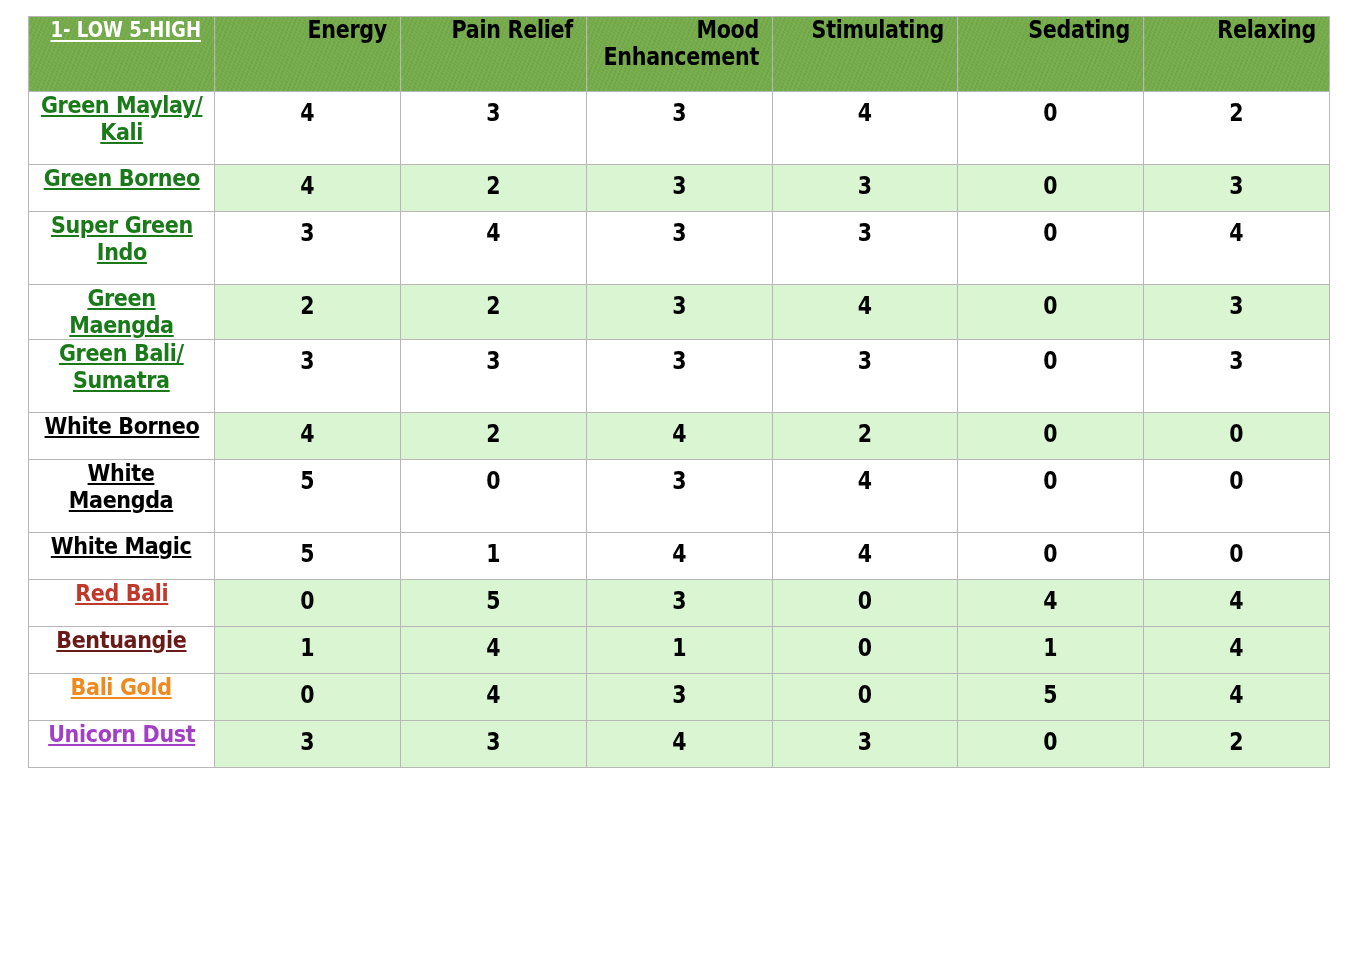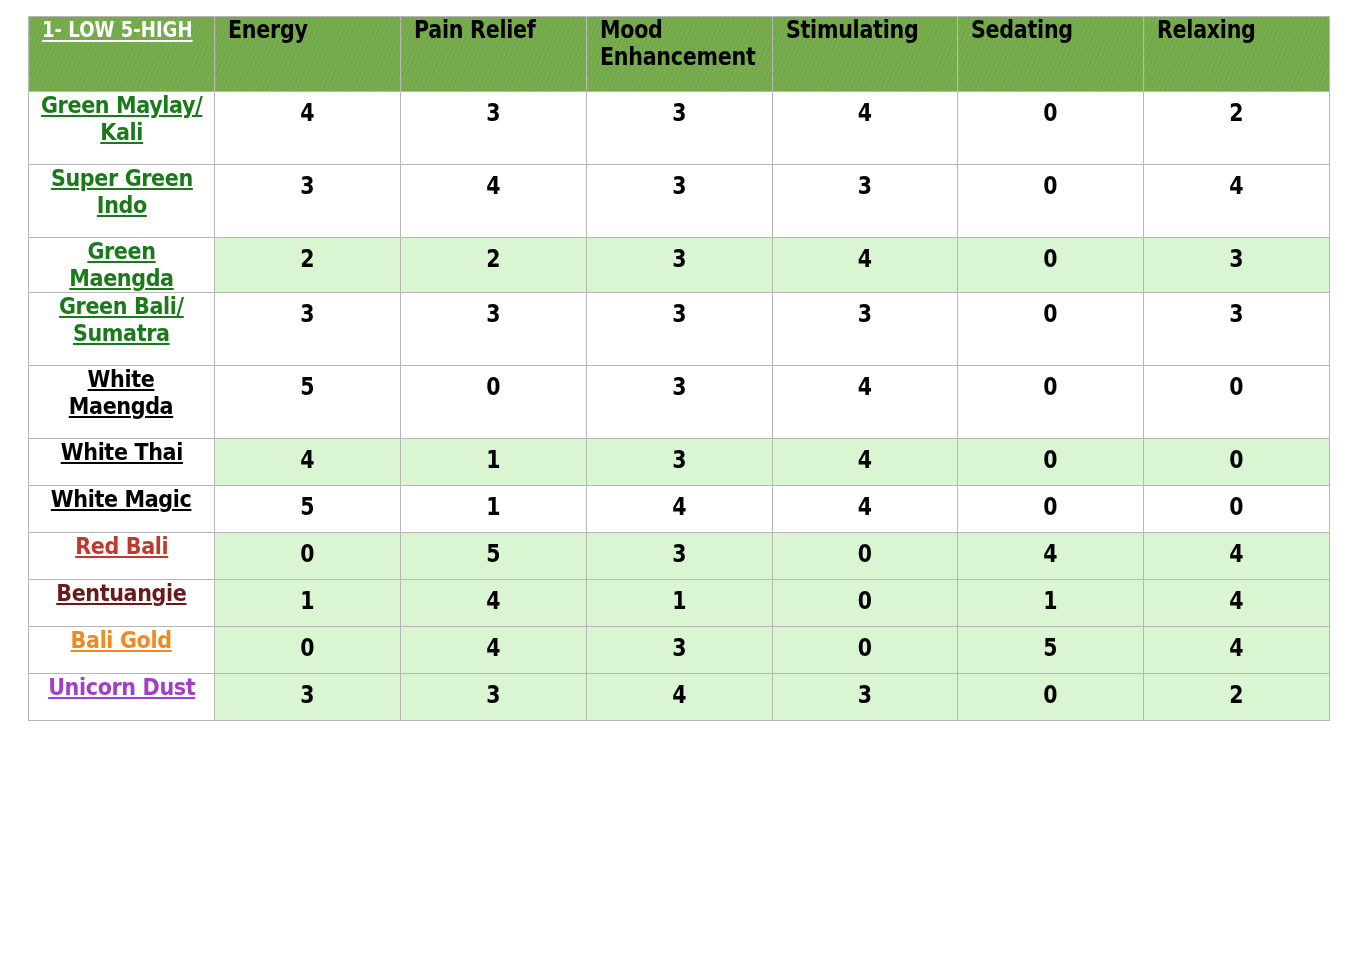--- a/index.html
+++ b/index.html
@@ -43,21 +43,21 @@
   thead th {
     height: 74px;
     background-color: #75b544;
     background-image:
       repeating-linear-gradient(0deg,   rgba(255,255,255,.07) 0 1px, rgba(0,0,0,.05) 1px 2px),
       repeating-linear-gradient(90deg,  rgba(255,255,255,.06) 0 1px, rgba(0,0,0,.06) 1px 2px),
       repeating-linear-gradient(37deg,  rgba(120,180,70,.55) 0 2px, rgba(95,155,55,.45) 2px 3px),
       repeating-linear-gradient(113deg, rgba(140,195,95,.40) 0 2px, rgba(88,145,50,.35) 2px 4px);
     border-color: #9bbd86;
     vertical-align: bottom;
-    text-align: left;
+    text-align: right;
   }
   .hdr-txt {
     display: block;
     font-family: "DejaVu Sans", sans-serif;
     font-weight: 700;
     font-size: 24px;
     line-height: 27px;
     letter-spacing: -0.3px;
     color: #000000;
     padding-bottom: 6px;
@@ -172,20 +172,41 @@
           <td class="val">
             <span class="val-txt">4</span>
           </td>
           <td class="val">
             <span class="val-txt">0</span>
           </td>
           <td class="val">
             <span class="val-txt">2</span>
           </td>
         </tr>
+        <tr class="r-short shaded">
+          <td class="strain"><span class="strain-txt" style="color: rgb(26, 122, 26); text-decoration-color: rgb(26, 122, 26);">Green Borneo</span></td>
+          <td class="val">
+            <span class="val-txt">4</span>
+          </td>
+          <td class="val">
+            <span class="val-txt">2</span>
+          </td>
+          <td class="val">
+            <span class="val-txt">3</span>
+          </td>
+          <td class="val">
+            <span class="val-txt">3</span>
+          </td>
+          <td class="val">
+            <span class="val-txt">0</span>
+          </td>
+          <td class="val">
+            <span class="val-txt">3</span>
+          </td>
+        </tr>
         <tr class="r-tall">
           <td class="strain"><span class="strain-txt" style="color: rgb(26, 122, 26); text-decoration-color: rgb(26, 122, 26);">Super Green
 Indo</span></td>
           <td class="val">
             <span class="val-txt">3</span>
           </td>
           <td class="val">
             <span class="val-txt">4</span>
           </td>
           <td class="val">
@@ -237,20 +258,41 @@
           <td class="val">
             <span class="val-txt">3</span>
           </td>
           <td class="val">
             <span class="val-txt">0</span>
           </td>
           <td class="val">
             <span class="val-txt">3</span>
           </td>
         </tr>
+        <tr class="r-short shaded">
+          <td class="strain"><span class="strain-txt" style="color: rgb(0, 0, 0); text-decoration-color: rgb(0, 0, 0);">White Borneo</span></td>
+          <td class="val">
+            <span class="val-txt">4</span>
+          </td>
+          <td class="val">
+            <span class="val-txt">2</span>
+          </td>
+          <td class="val">
+            <span class="val-txt">4</span>
+          </td>
+          <td class="val">
+            <span class="val-txt">2</span>
+          </td>
+          <td class="val">
+            <span class="val-txt">0</span>
+          </td>
+          <td class="val">
+            <span class="val-txt">0</span>
+          </td>
+        </tr>
         <tr class="r-tall">
           <td class="strain"><span class="strain-txt" style="color: rgb(0, 0, 0); text-decoration-color: rgb(0, 0, 0);">White
 Maengda</span></td>
           <td class="val">
             <span class="val-txt">5</span>
           </td>
           <td class="val">
             <span class="val-txt">0</span>
           </td>
           <td class="val">
@@ -259,41 +301,20 @@
           <td class="val">
             <span class="val-txt">4</span>
           </td>
           <td class="val">
             <span class="val-txt">0</span>
           </td>
           <td class="val">
             <span class="val-txt">0</span>
           </td>
         </tr>
-        <tr class="r-short shaded">
-          <td class="strain"><span class="strain-txt" style="color: rgb(0, 0, 0); text-decoration-color: rgb(0, 0, 0);">White Thai</span></td>
-          <td class="val">
-            <span class="val-txt">4</span>
-          </td>
-          <td class="val">
-            <span class="val-txt">1</span>
-          </td>
-          <td class="val">
-            <span class="val-txt">3</span>
-          </td>
-          <td class="val">
-            <span class="val-txt">4</span>
-          </td>
-          <td class="val">
-            <span class="val-txt">0</span>
-          </td>
-          <td class="val">
-            <span class="val-txt">0</span>
-          </td>
-        </tr>
         <tr class="r-short">
           <td class="strain"><span class="strain-txt" style="color: rgb(0, 0, 0); text-decoration-color: rgb(0, 0, 0);">White Magic</span></td>
           <td class="val">
             <span class="val-txt">5</span>
           </td>
           <td class="val">
             <span class="val-txt">1</span>
           </td>
           <td class="val">
             <span class="val-txt">4</span>

